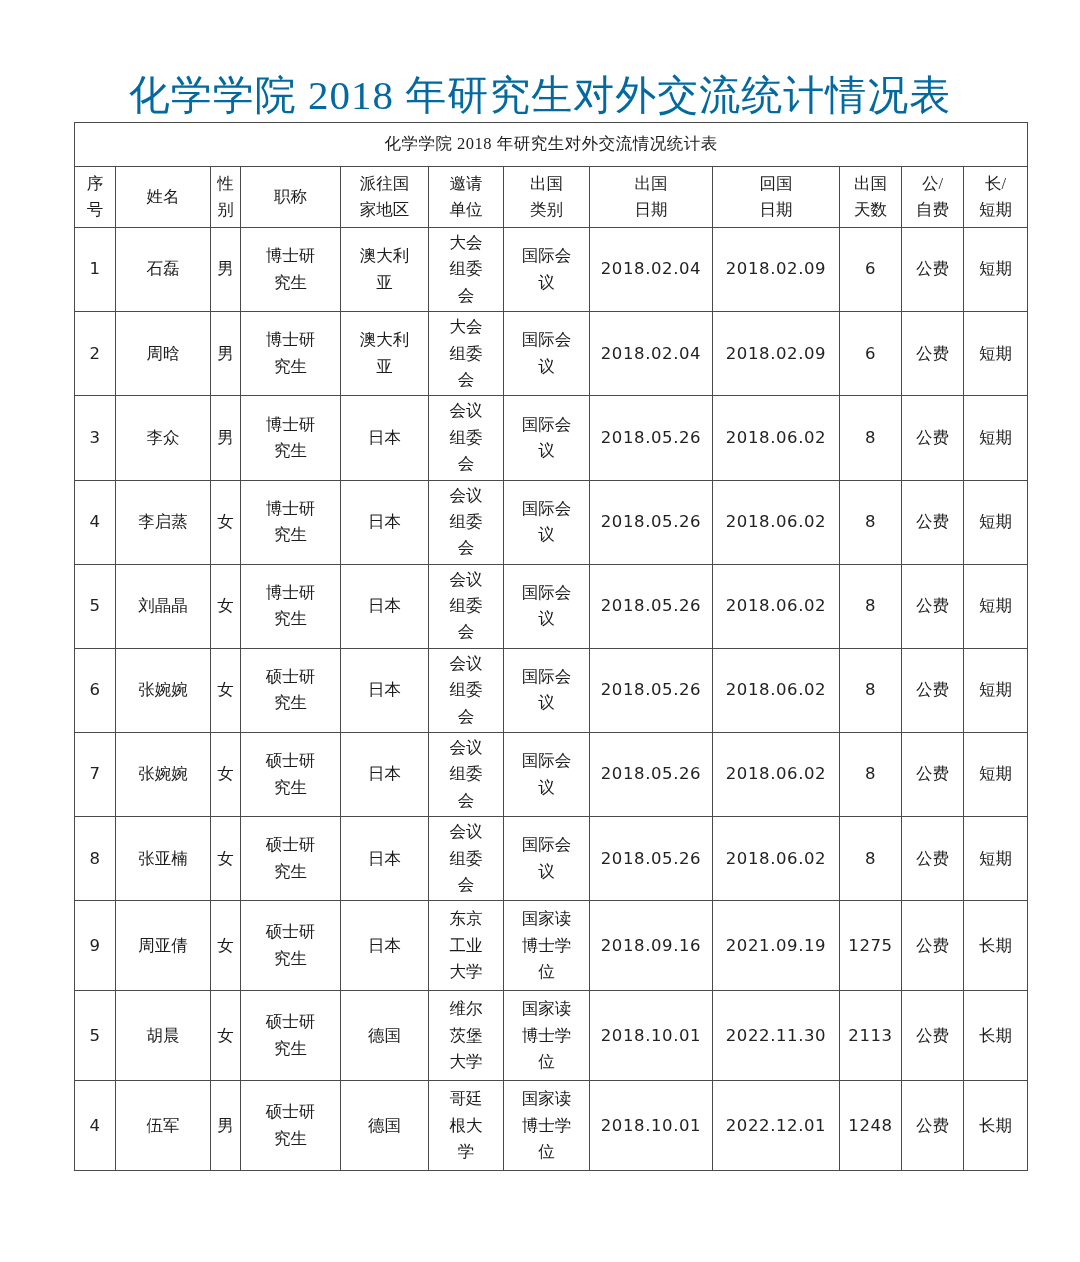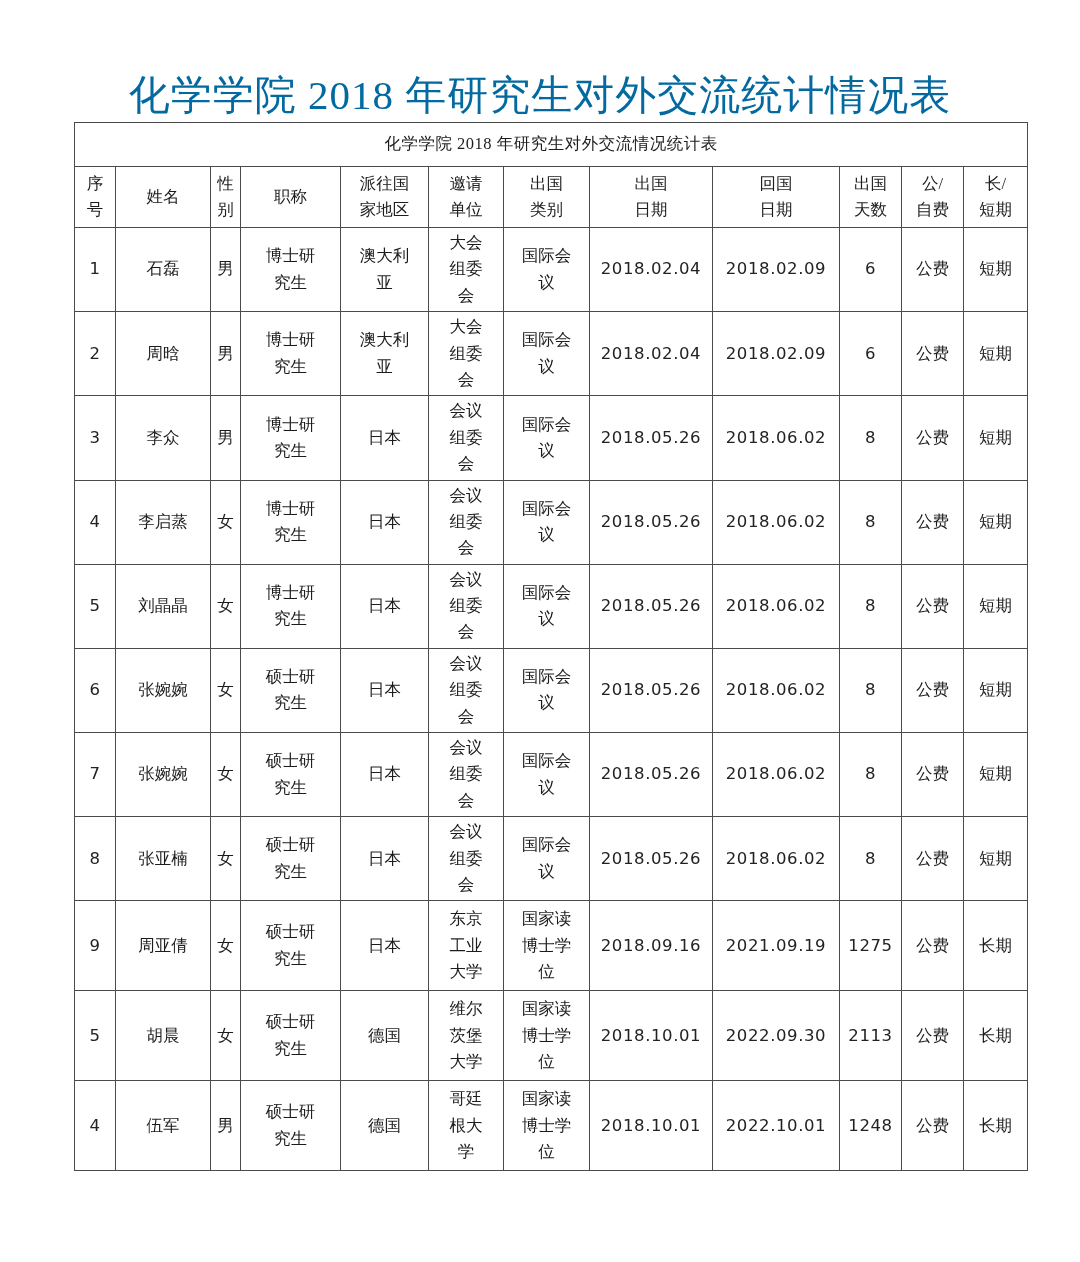--- a/index.html
+++ b/index.html
@@ -281,38 +281,38 @@
         <td>硕士研
 究生</td>
         <td>德国</td>
         <td>维尔
 茨堡
 大学</td>
         <td>国家读
 博士学
 位</td>
         <td class="num">2018.10.01</td>
-        <td class="num">2022.09.30</td>
+        <td class="num">2022.11.30</td>
         <td class="num">2113</td>
         <td>公费</td>
         <td>长期</td>
       </tr>
       <tr class="data-row tall">
         <td class="num">4</td>
         <td>伍军</td>
         <td>男</td>
         <td>硕士研
 究生</td>
         <td>德国</td>
         <td>哥廷
 根大
 学</td>
         <td>国家读
 博士学
 位</td>
         <td class="num">2018.10.01</td>
-        <td class="num">2022.10.01</td>
+        <td class="num">2022.12.01</td>
         <td class="num">1248</td>
         <td>公费</td>
         <td>长期</td>
       </tr>
     </tbody>
 </table>
 
 </body></html>

